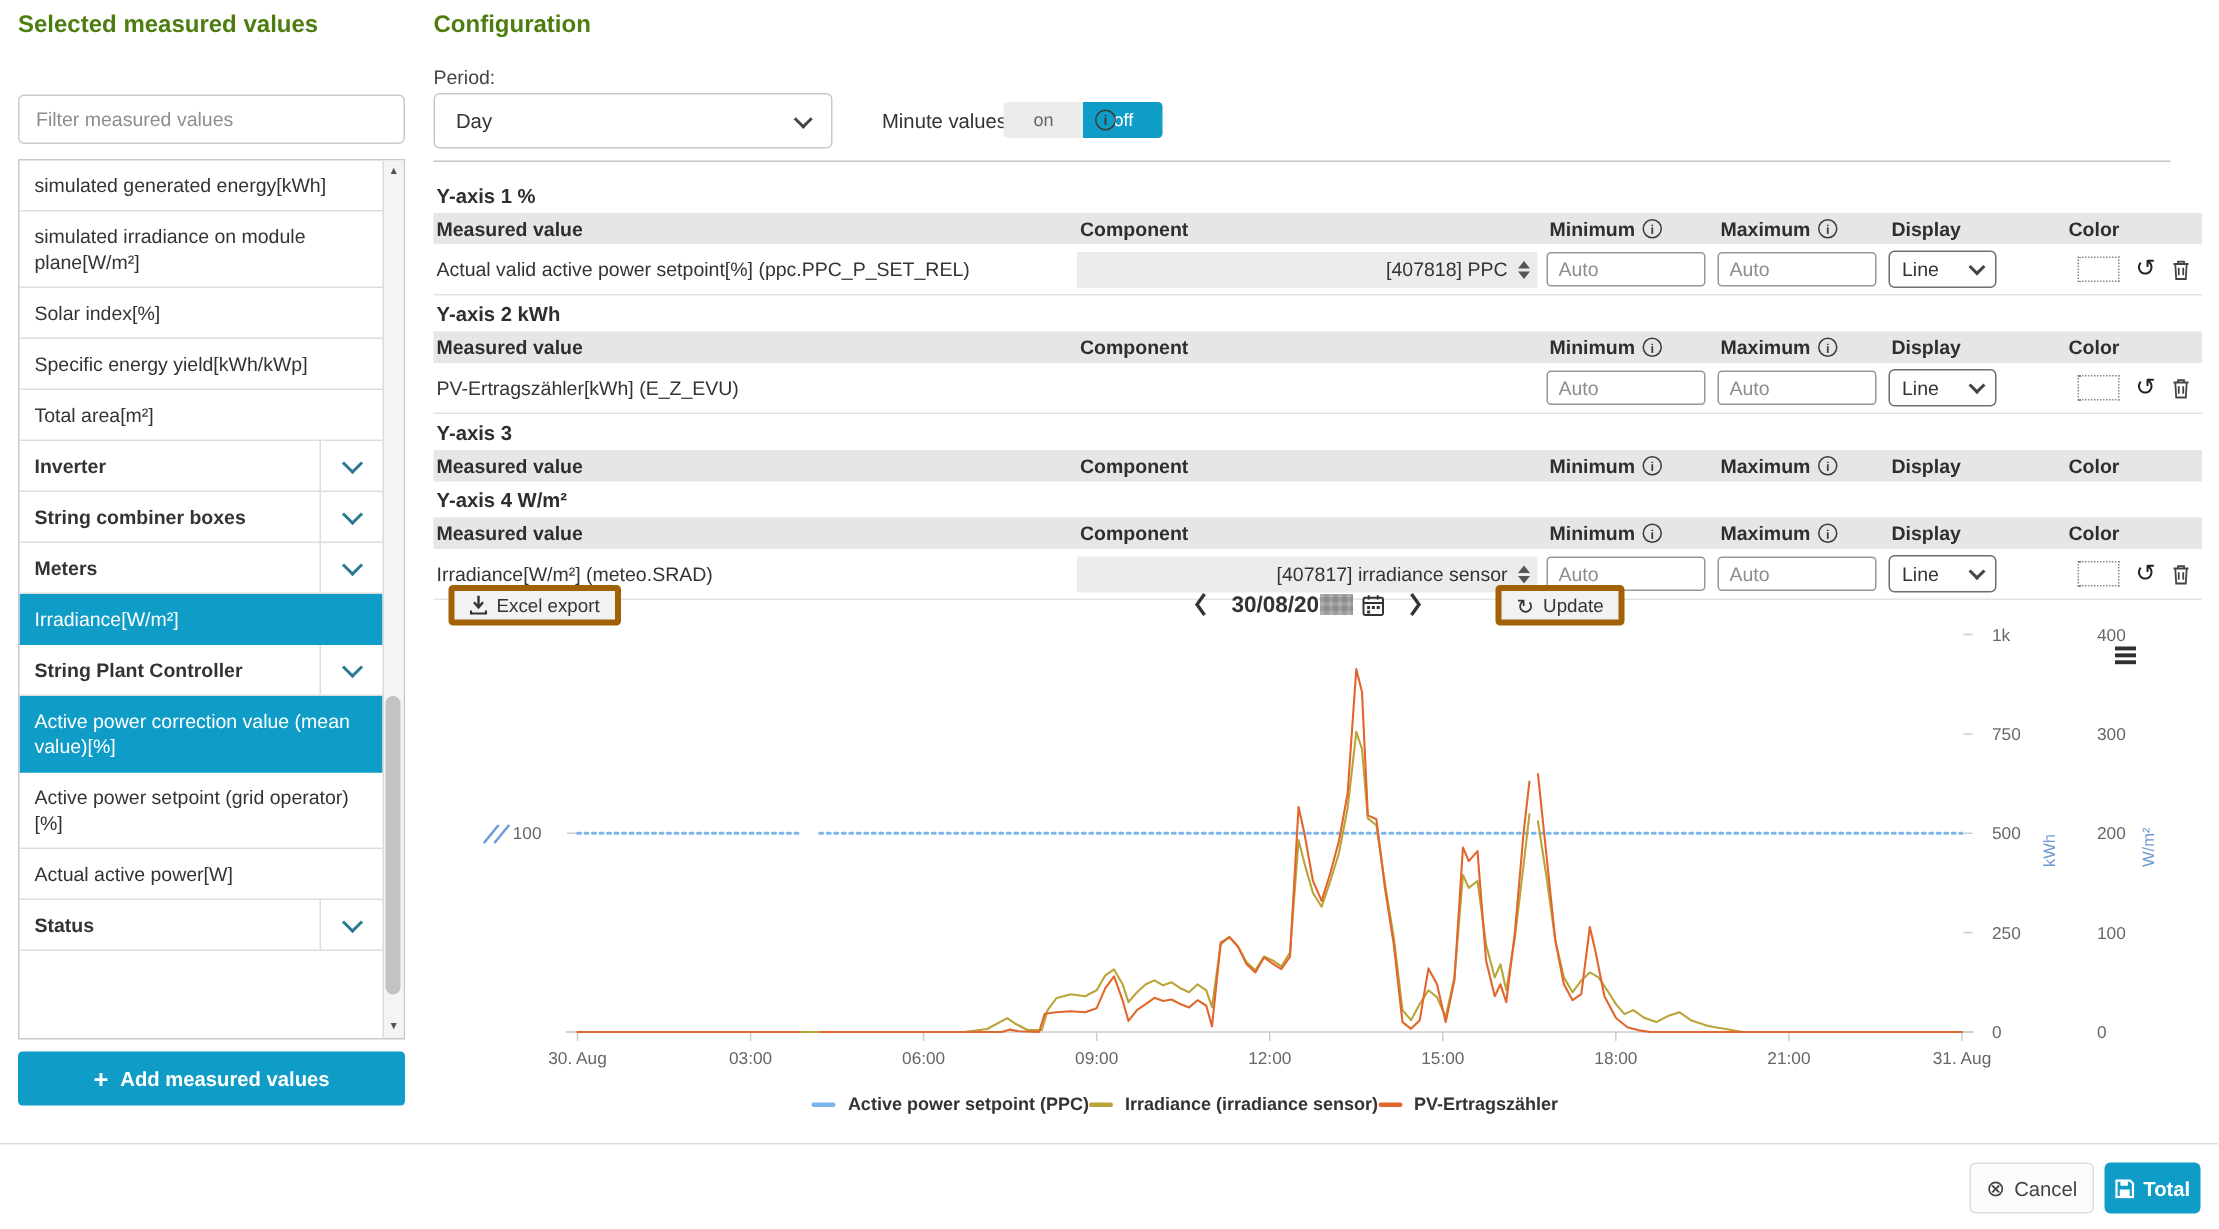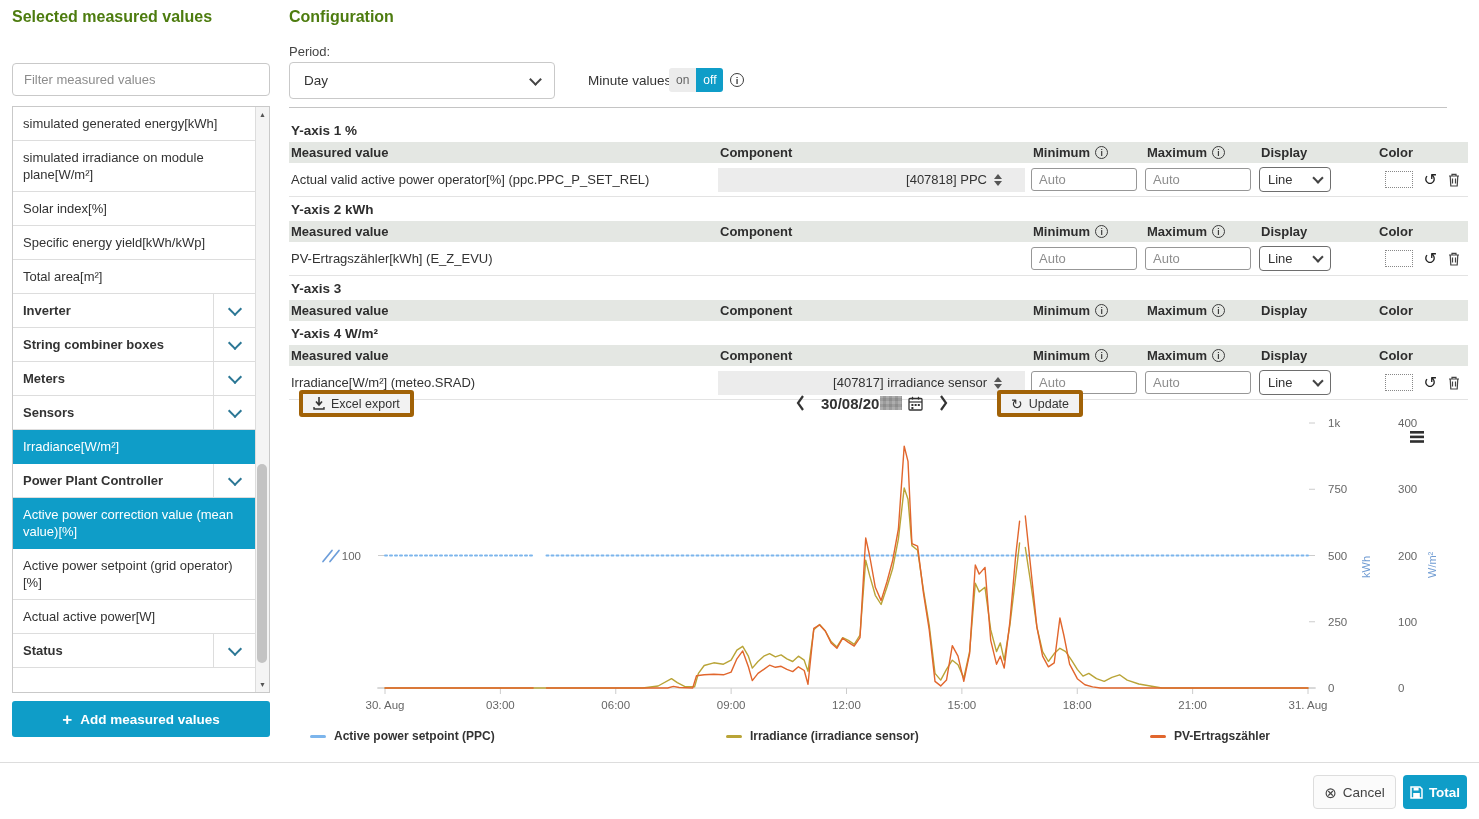--- a/index.html
+++ b/index.html
@@ -28,38 +28,38 @@
   #add-btn{position:absolute;left:12px;top:701px;width:258px;height:36px;background:#0f9dc8;color:#fff;border:none;
       border-radius:3px;font-size:13.5px;font-weight:700;display:flex;align-items:center;justify-content:center;gap:8px;cursor:pointer}
   #add-btn .plus{font-size:17px;font-weight:700;line-height:1}
   
   #period-label{position:absolute;left:289px;top:44px;font-size:13px;color:#444}
   #period-select{position:absolute;left:289px;top:62px;width:266px;height:37px;border:1px solid #c9c9c9;border-radius:4px;
       box-sizing:border-box;display:flex;align-items:center;justify-content:space-between;padding:0 14px;font-size:13.5px;cursor:pointer}
   .sel-chev{width:7px;height:7px;border-right:2px solid #444;border-bottom:2px solid #444;transform:rotate(45deg);margin-top:-3px}
   #minute-label{position:absolute;left:588px;top:73px;font-size:13.5px}
   #minute-toggle{position:absolute;left:669px;top:68px;display:flex;height:24px;font-size:12px;cursor:pointer}
-  .tog{display:flex;align-items:center;justify-content:center;padding:0 7px}
+  .tog{display:flex;align-items:center;justify-content:center;padding:0 20px}
   .tog-on{background:#ececec;color:#666;border-radius:3px 0 0 3px}
   .tog-off{background:#0f9dc8;color:#fff;border-radius:0 3px 3px 0}
   .info{display:inline-flex;width:14px;height:14px;border:1.4px solid #3c3c3c;border-radius:50%;font-size:9.5px;
       align-items:center;justify-content:center;font-weight:700;color:#3c3c3c;box-sizing:border-box;font-style:normal}
   #period-info{position:absolute;left:730px;top:73px}
   #top-divider{position:absolute;left:289px;top:107px;width:1158px;border-top:1px solid #c4c4c4}
   
   #tables{position:absolute;left:289px;top:118px;width:1179px}
   .axis-title{font-size:13.5px;font-weight:700;padding:5px 2px 4px;color:#2e2e2e}
   .thead,.trow{display:grid;grid-template-columns:429px 313px 114px 114px 96px 1fr;align-items:center}
   .thead{background:#e4e7e3;height:21px;font-weight:700;font-size:13px;color:#2e2e2e}
   .thead>div{display:flex;align-items:center;gap:5px;padding:0 2px}
   .thead .info{width:13px;height:13px;border-width:1px;font-size:8.5px}
   .trow{min-height:33px;border-bottom:1px solid #e3e3e3;font-size:13px;background:#fff}
   .cell-mv{padding:0 2px}
   .comp-select{width:307px;height:24px;background:#ececec;display:flex;align-items:center;justify-content:flex-end;gap:7px;
-      padding:0 23px;box-sizing:border-box;color:#333;cursor:pointer}
+      padding:0 5px;box-sizing:border-box;color:#333;cursor:pointer}
   .updown{display:flex;flex-direction:column;gap:2px}
   .updown i{width:0;height:0;border-left:4px solid transparent;border-right:4px solid transparent}
   .updown .u{border-bottom:5px solid #555}
   .updown .d{border-top:5px solid #555}
   .mini-input{width:106px;height:23px;border:1px solid #979797;border-radius:3px;padding:0 7px;font-size:13px;
       box-sizing:border-box;outline:none;color:#333}
   .mini-input::placeholder{color:#8d8d8d}
   .disp-select{width:72px;height:25px;border:1px solid #6e6e6e;border-radius:4px;display:flex;align-items:center;
       justify-content:space-between;padding:0 8px;box-sizing:border-box;font-size:13px;cursor:pointer}
   .disp-select .sel-chev{width:6px;height:6px}
@@ -78,21 +78,21 @@
       background:repeating-linear-gradient(0deg,#cdcdcd 0 3px,#b9b9b9 3px 6px),
                  repeating-linear-gradient(90deg,#d8d8d8 0 3px,#c2c2c2 3px 6px);
       background-blend-mode:multiply;filter:blur(.5px)}
   #cal-icon{cursor:pointer;display:flex;margin-left:6px}
   #update-btn{position:absolute;left:997px;top:390px}
   .refresh{font-size:14px;line-height:1;color:#333}
   
   #chart{position:absolute;left:300px;top:418px}
   #chart text{font-size:11.5px;fill:#666;font-family:"Liberation Sans","DejaVu Sans",sans-serif}
   #chart text.axt{fill:#6f9bd2;font-size:11px}
-  #legend{position:absolute;left:310px;top:729px;width:960px;display:flex;justify-content:space-between;gap:128px;
+  #legend{position:absolute;left:310px;top:729px;width:960px;display:flex;justify-content:center;
       font-size:12px;font-weight:700;color:#333}
   .leg-item{display:flex;align-items:center;gap:8px;cursor:pointer}
   .leg-swatch{width:16px;height:3px;border-radius:2px}
   
   #footer-divider{position:absolute;left:0;top:762px;width:1479px;border-top:1px solid #ddd}
   #cancel-btn{position:absolute;left:1313px;top:775px;width:83px;height:34px;background:#fbfbfb;border:1px solid #ddd;
       border-radius:4px;color:#444;font-size:13.5px;display:flex;align-items:center;justify-content:center;gap:6px;cursor:pointer}
   #cancel-btn .x{font-size:15px;line-height:1}
   #save-btn{position:absolute;left:1403px;top:775px;width:64px;height:34px;background:#0f9dc8;border:none;border-radius:4px;
       color:#fff;font-size:13.5px;font-weight:600;display:flex;align-items:center;justify-content:center;gap:6px;cursor:pointer}
@@ -130,31 +130,25 @@
         <div class="chev-cell">
           <span class="chevron"></span>
         </div>
       </div>
       <div class="mv-item group">
         <span class="mv-label">Meters</span>
         <div class="chev-cell">
           <span class="chevron"></span>
         </div>
       </div>
-      <div class="mv-item group">
-        <span class="mv-label">Sensors</span>
-        <div class="chev-cell">
-          <span class="chevron"></span>
-        </div>
-      </div>
       <div class="mv-item selected">
         <span class="mv-label">Irradiance[W/m²]</span>
       </div>
       <div class="mv-item group">
-        <span class="mv-label">Power Plant Controller</span>
+        <span class="mv-label">String Plant Controller</span>
         <div class="chev-cell">
           <span class="chevron"></span>
         </div>
       </div>
       <div class="mv-item selected">
         <span class="mv-label">Active power correction value (mean value)[%]</span>
       </div>
       <div class="mv-item">
         <span class="mv-label">Active power setpoint (grid operator)[%]</span>
       </div>
@@ -197,21 +191,21 @@
     <div class="axis-title">Y-axis 1 %</div>
     <div class="thead">
       <div>Measured value</div>
       <div>Component</div>
       <div>Minimum <span class="info">i</span></div>
       <div>Maximum <span class="info">i</span></div>
       <div>Display</div>
       <div style="padding-left:24px">Color</div>
     </div>
     <div class="trow">
-      <div class="cell-mv">Actual valid active power operator[%] (ppc.PPC_P_SET_REL)</div>
+      <div class="cell-mv">Actual valid active power setpoint[%] (ppc.PPC_P_SET_REL)</div>
       <div>
         <div class="comp-select">
           <span>[407818] PPC</span>
           <span class="updown">
             <i class="u"></i>
             <i class="d"></i>
           </span>
         </div>
       </div>
       <div><input class="mini-input" placeholder="Auto" style=""></div>

